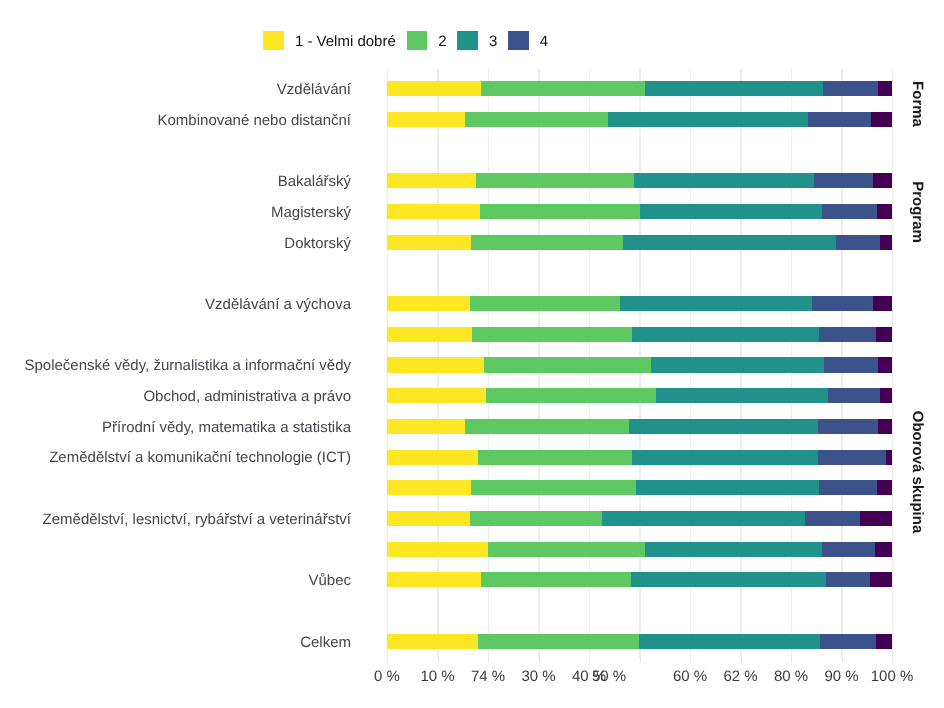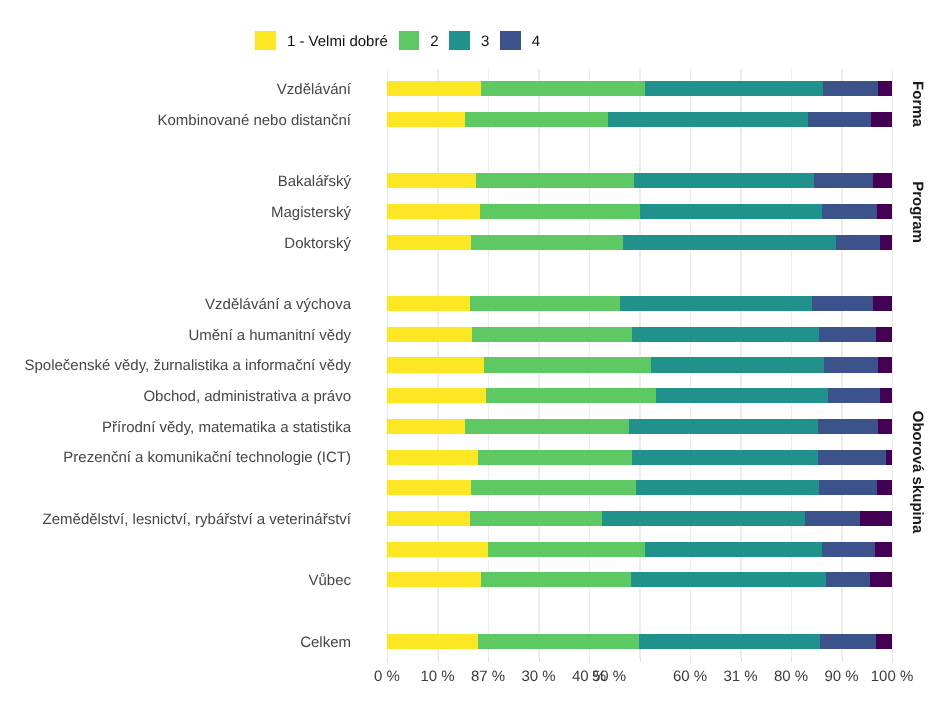--- a/index.html
+++ b/index.html
@@ -1,21 +1,21 @@
 <!DOCTYPE html>
 <html><head>
 <meta charset="utf-8">
 <style>
   html,body{margin:0;padding:0;background:#ffffff;}
   body{width:944px;height:708px;overflow:hidden;
        font-family:"Liberation Sans",sans-serif;
        -webkit-font-smoothing:none;text-rendering:geometricPrecision;}
   #root{position:relative;width:944px;height:708px;background:#fff;overflow:hidden;}
 
-  #legend{position:absolute;left:0;top:0;width:934px;height:69.0px;}
+  #legend{position:absolute;left:8px;top:0;width:934px;height:69.0px;}
   .legend-row{position:absolute;left:255.3px;top:30.6px;display:flex;align-items:center;}
   .legend-item{display:flex;align-items:center;}
   .legend-swatch{width:20.7px;height:19.8px;display:block;flex:none;}
   .legend-label{font-size:15px;color:#111111;line-height:19.8px;white-space:nowrap;flex:none;position:relative;top:1.6px;}
 
   #plot{position:absolute;left:387.0px;top:69.0px;width:505.0px;height:589.0px;}
   .gridline{position:absolute;top:0;height:100%;width:1.4px;background:#EDEDED;}
   .bar{position:absolute;height:15.1px;left:0;width:100%;display:flex;}
   .seg{height:100%;}
 
@@ -180,49 +180,48 @@
       <span class="seg" style="background: rgb(68, 1, 84); width: 3.1%;"></span>
     </div>
   </div>
   <div id="ylabels">
     <div class="ylabel" style="top:81.30px">Vzdělávání</div>
     <div class="ylabel" style="top:111.98px">Kombinované nebo distanční</div>
     <div class="ylabel" style="top:173.34px">Bakalářský</div>
     <div class="ylabel" style="top:204.02px">Magisterský</div>
     <div class="ylabel" style="top:234.70px">Doktorský</div>
     <div class="ylabel" style="top:296.06px">Vzdělávání a výchova</div>
-    <div class="ylabel" style="top:326.74px">Umění a humanitní vědy</div>
     <div class="ylabel" style="top:357.42px">Společenské vědy, žurnalistika a informační vědy</div>
     <div class="ylabel" style="top:388.10px">Obchod, administrativa a právo</div>
     <div class="ylabel" style="top:418.78px">Přírodní vědy, matematika a statistika</div>
-    <div class="ylabel" style="top:449.46px">Prezenční a komunikační technologie (ICT)</div>
+    <div class="ylabel" style="top:449.46px">Zemědělství a komunikační technologie (ICT)</div>
     <div class="ylabel" style="top:510.82px">Zemědělství, lesnictví, rybářství a veterinářství</div>
     <div class="ylabel" style="top:572.18px">Vůbec</div>
     <div class="ylabel" style="top:633.54px">Celkem</div>
   </div>
   <div id="xaxis">
     <div class="tick" style="left:387.00px"></div>
     <div class="tick" style="left:437.50px"></div>
     <div class="tick" style="left:488.00px"></div>
     <div class="tick" style="left:538.50px"></div>
     <div class="tick" style="left:589.00px"></div>
     <div class="tick" style="left:639.50px"></div>
     <div class="tick" style="left:690.00px"></div>
     <div class="tick" style="left:740.50px"></div>
     <div class="tick" style="left:791.00px"></div>
     <div class="tick" style="left:841.50px"></div>
     <div class="tick" style="left:892.00px"></div>
     <div class="xticklabel" style="left:387.00px">0 %</div>
     <div class="xticklabel" style="left:437.50px">10 %</div>
-    <div class="xticklabel" style="left:488.00px">87 %</div>
+    <div class="xticklabel" style="left:488.00px">74 %</div>
     <div class="xticklabel" style="left:538.50px">30 %</div>
     <div class="xticklabel" style="left:589.00px">40 %</div>
     <div class="xticklabel" style="left:609px">50 %</div>
     <div class="xticklabel" style="left:690.00px">60 %</div>
-    <div class="xticklabel" style="left:740.50px">31 %</div>
+    <div class="xticklabel" style="left:740.50px">62 %</div>
     <div class="xticklabel" style="left:791.00px">80 %</div>
     <div class="xticklabel" style="left:841.50px">90 %</div>
     <div class="xticklabel" style="left:892.00px">100 %</div>
   </div>
   <div class="strip" style="top:104.24px">Forma</div>
   <div class="strip" style="top:211.82px">Program</div>
   <div class="strip" style="top:471.62px">Oborová skupina</div>
 </div>
 
 </body></html>

